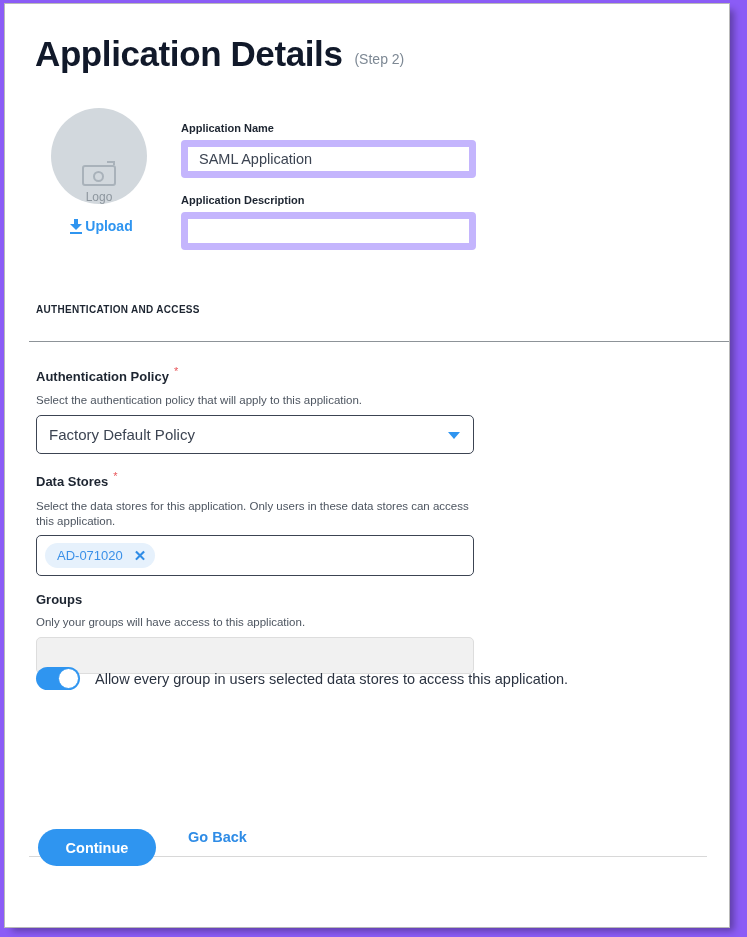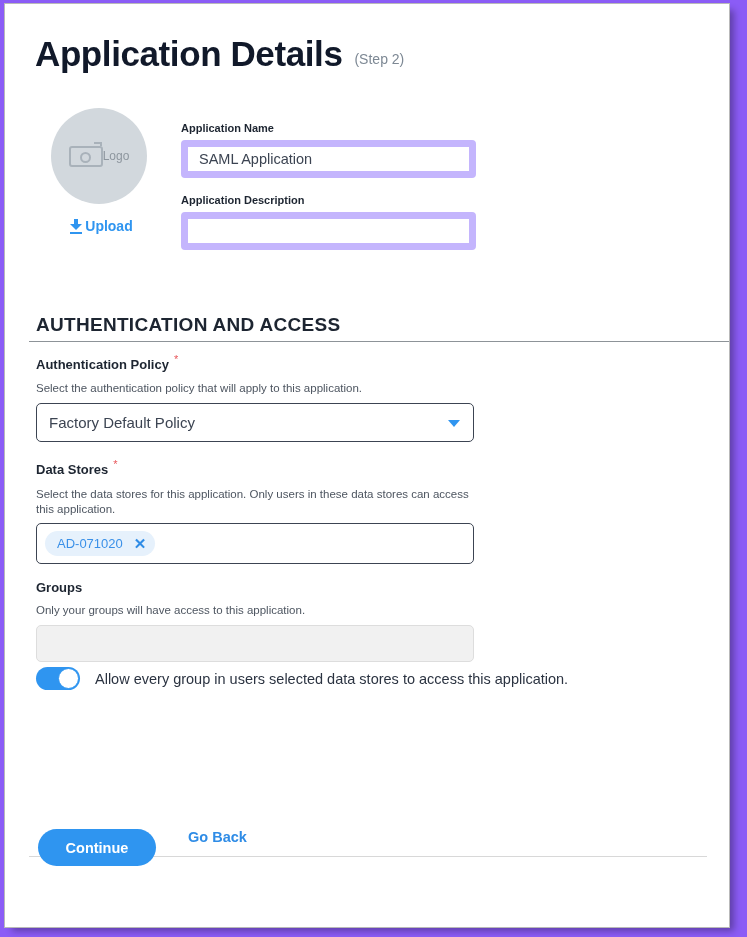--- a/index.html
+++ b/index.html
@@ -77,23 +77,23 @@
     top: 0;
     width: 100px;
     text-align: center;
   }
   .logo-circle {
     width: 96px;
     height: 96px;
     border-radius: 50%;
     background: #d2d8dd;
     display: flex;
-    flex-direction: row;
-    align-items: center;
-    justify-content: center;
+    flex-direction: column;
+    align-items: center;
+    justify-content: flex-end;
   }
   .camera-icon {
     width: 34px;
     height: 25px;
     position: relative;
     margin-bottom: 4px;
   }
   .camera-body {
     position: absolute;
     left: 0;
@@ -205,40 +205,40 @@
     color: #3c4452;
     padding: 0 11px;
     outline: none;
   }
   .field-gap { height: 16px; }
 
   
   .section-heading {
     position: absolute;
     left: 31px;
-    top: 310px;
-    font-size: 19px;
+    top: 300px;
+    font-size: 10px;
     font-weight: bold;
     color: #1d2531;
     letter-spacing: 0.3px;
   }
   .section-rule {
     position: absolute;
     left: 24px;
     top: 337px;
     width: 700px;
     height: 1px;
     background: #8d9398;
   }
 
   
   .form-area {
     position: absolute;
     left: 31px;
-    top: 349px;
+    top: 361px;
     width: 440px;
   }
   .form-block { margin-bottom: 16px; }
   .form-label {
     font-size: 13px;
     font-weight: bold;
     color: #1d2531;
   }
   .form-help {
     font-size: 11.5px;

